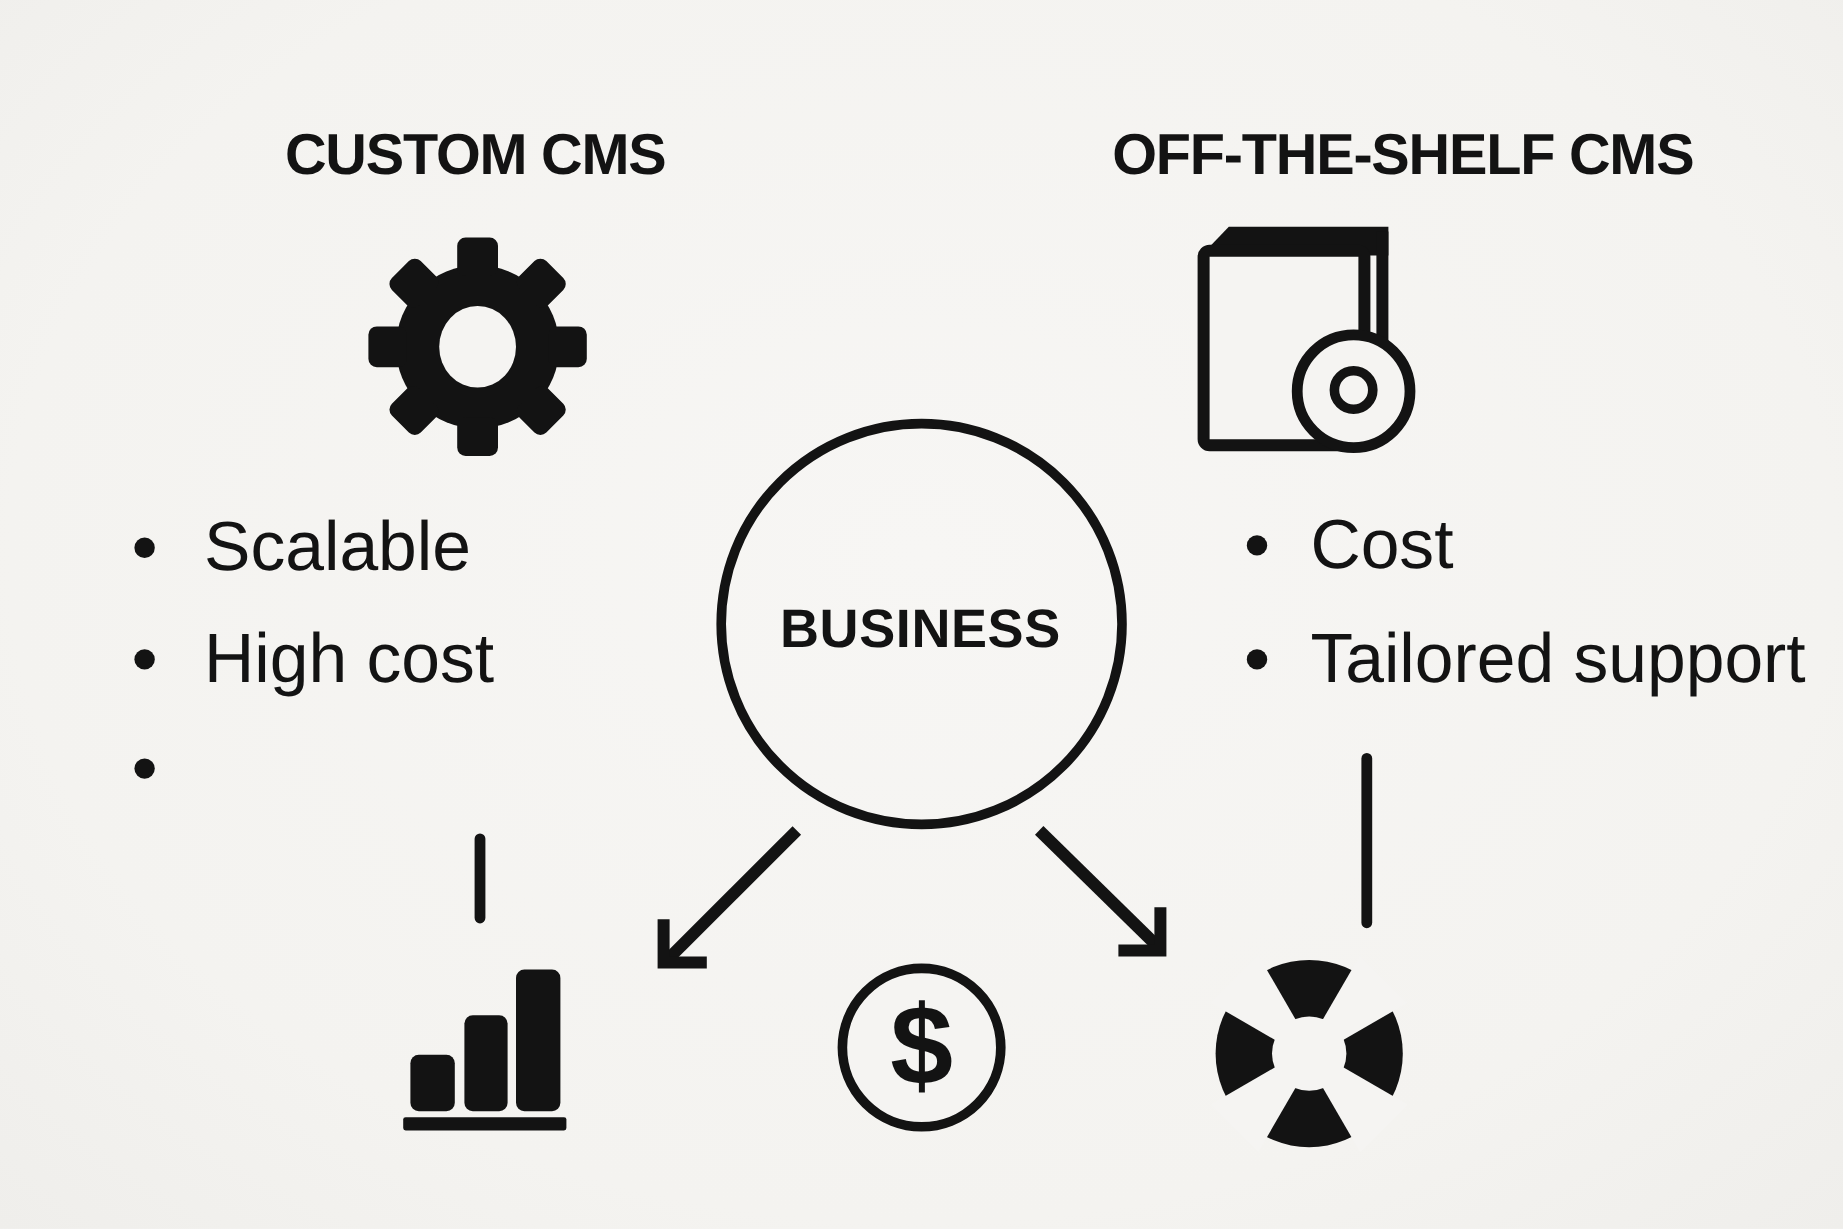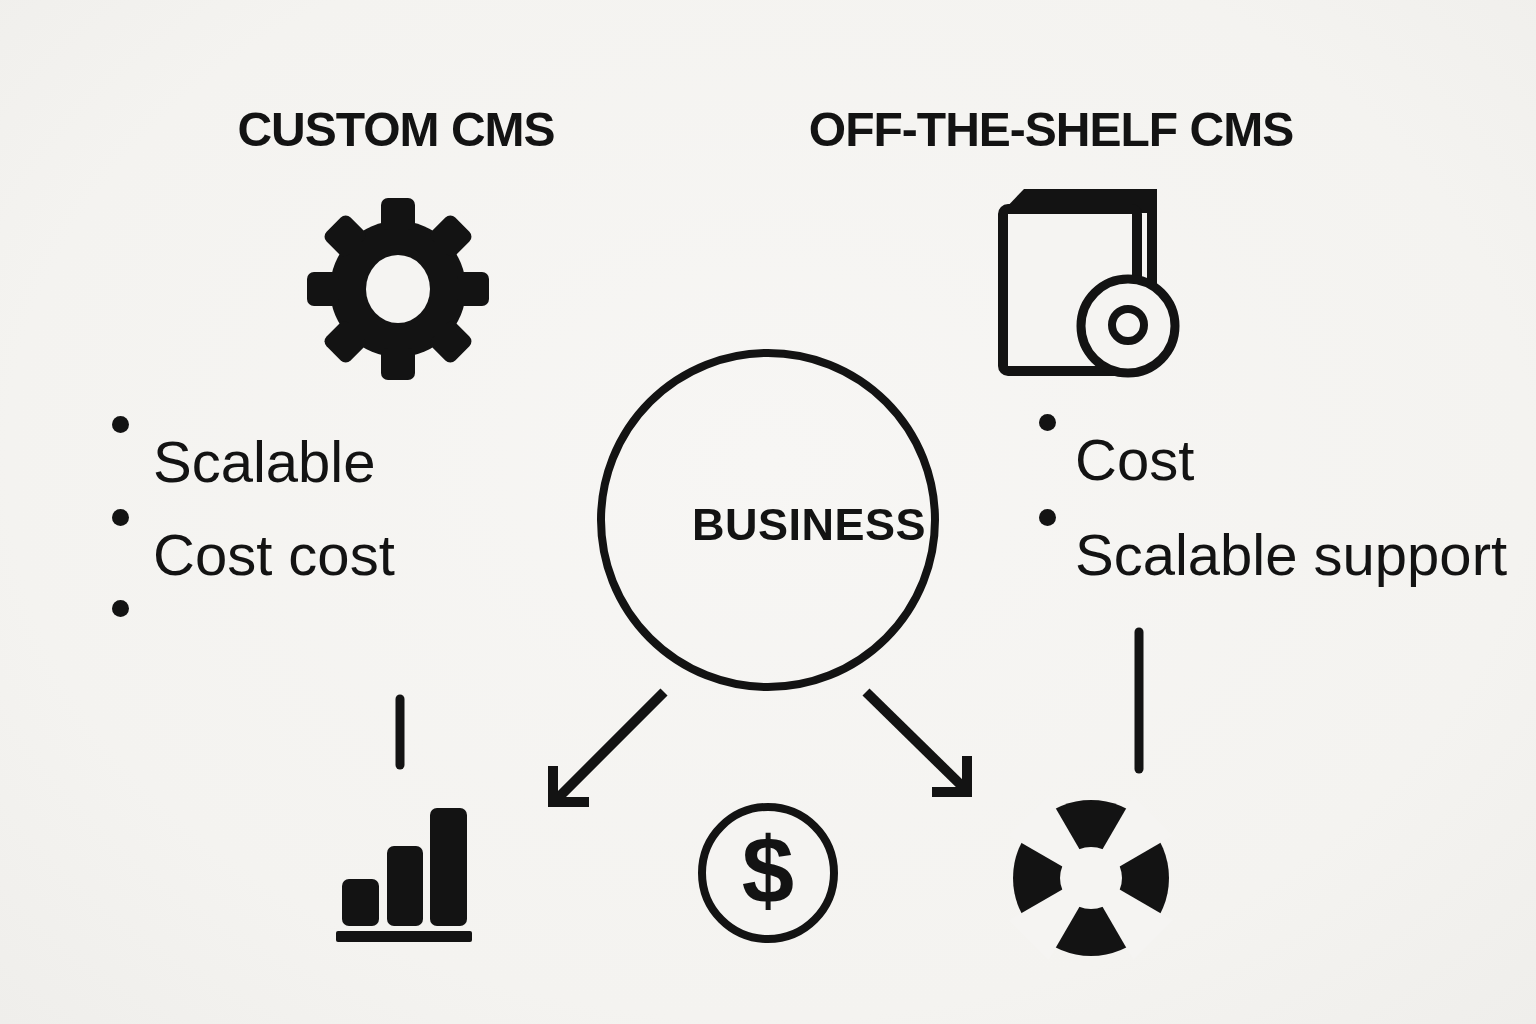--- a/index.html
+++ b/index.html
@@ -30,39 +30,39 @@
     position:absolute;
     top:106px;
     transform:translateX(-50%);
     font-size:48px;
     font-weight:700;
     letter-spacing:-1px;
     white-space:nowrap;
     line-height:1;
   }
   .title-left{left:396px;}
-  .title-right{left:1051px;}
+  .title-right{left:1169px;}
 
   .center-label{
     position:absolute;
-    left:809px;top:524px;
+    left:767px;top:524px;
     transform:translate(-50%,-50%);
     text-align:center;
     font-size:45px;
     font-weight:700;
     letter-spacing:0.5px;
     line-height:65px;
     white-space:nowrap;
   }
 
   .bullet-row{
     position:absolute;
     height:80px;
     display:flex;
-    flex-direction:column;
+    align-items:center;
   }
   .bullet-row .dot{
     width:17px;height:17px;
     border-radius:50%;
     background:var(--ink);
     flex:0 0 auto;
   }
   .bullet-row .label{
     font-size:58px;
     font-weight:400;
@@ -156,31 +156,31 @@
     <div>BUSINESS</div>
   </div>
 
   <div class="left-list">
     <div class="bullet-row row-l0">
       <span class="dot"></span>
       <span class="label">Scalable</span>
     </div>
     <div class="bullet-row row-l1">
       <span class="dot"></span>
-      <span class="label">Cost cost</span>
+      <span class="label">High cost</span>
     </div>
     <div class="bullet-row row-l2">
       <span class="dot"></span>
     </div>
   </div>
 
   <div class="right-list">
     <div class="bullet-row row-r0">
       <span class="dot"></span>
       <span class="label">Cost</span>
     </div>
     <div class="bullet-row row-r1">
       <span class="dot"></span>
-      <span class="label">Scalable support</span>
+      <span class="label">Tailored support</span>
     </div>
   </div>
 
 </div>
 
 </body></html>

